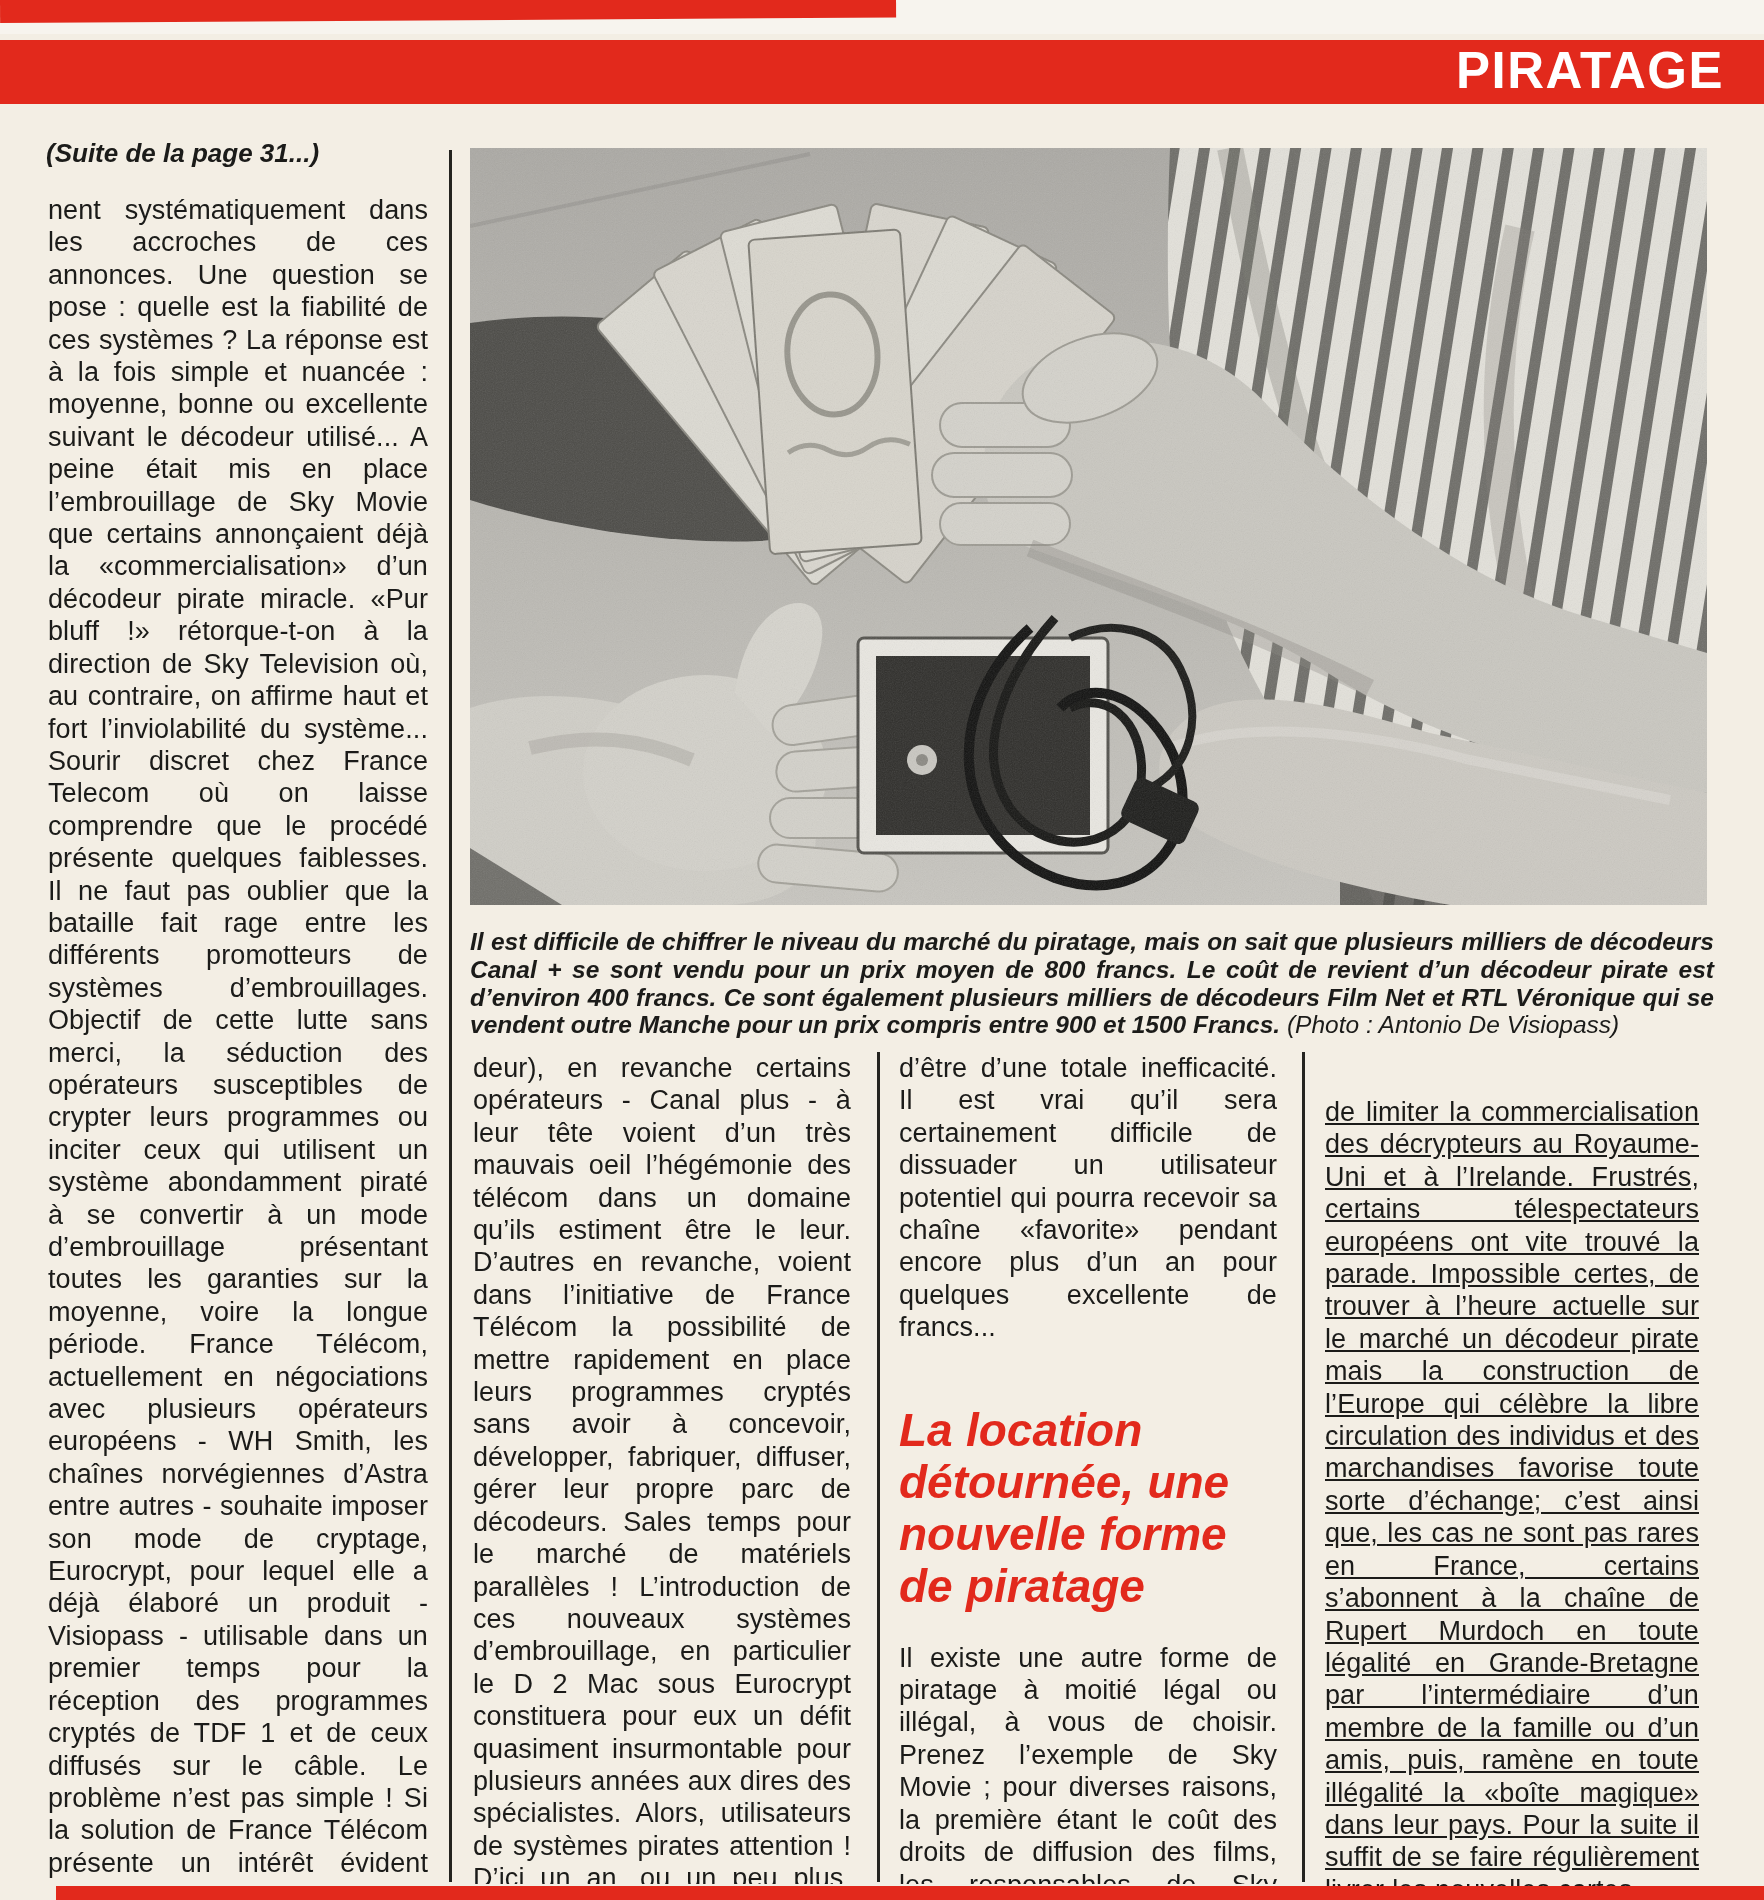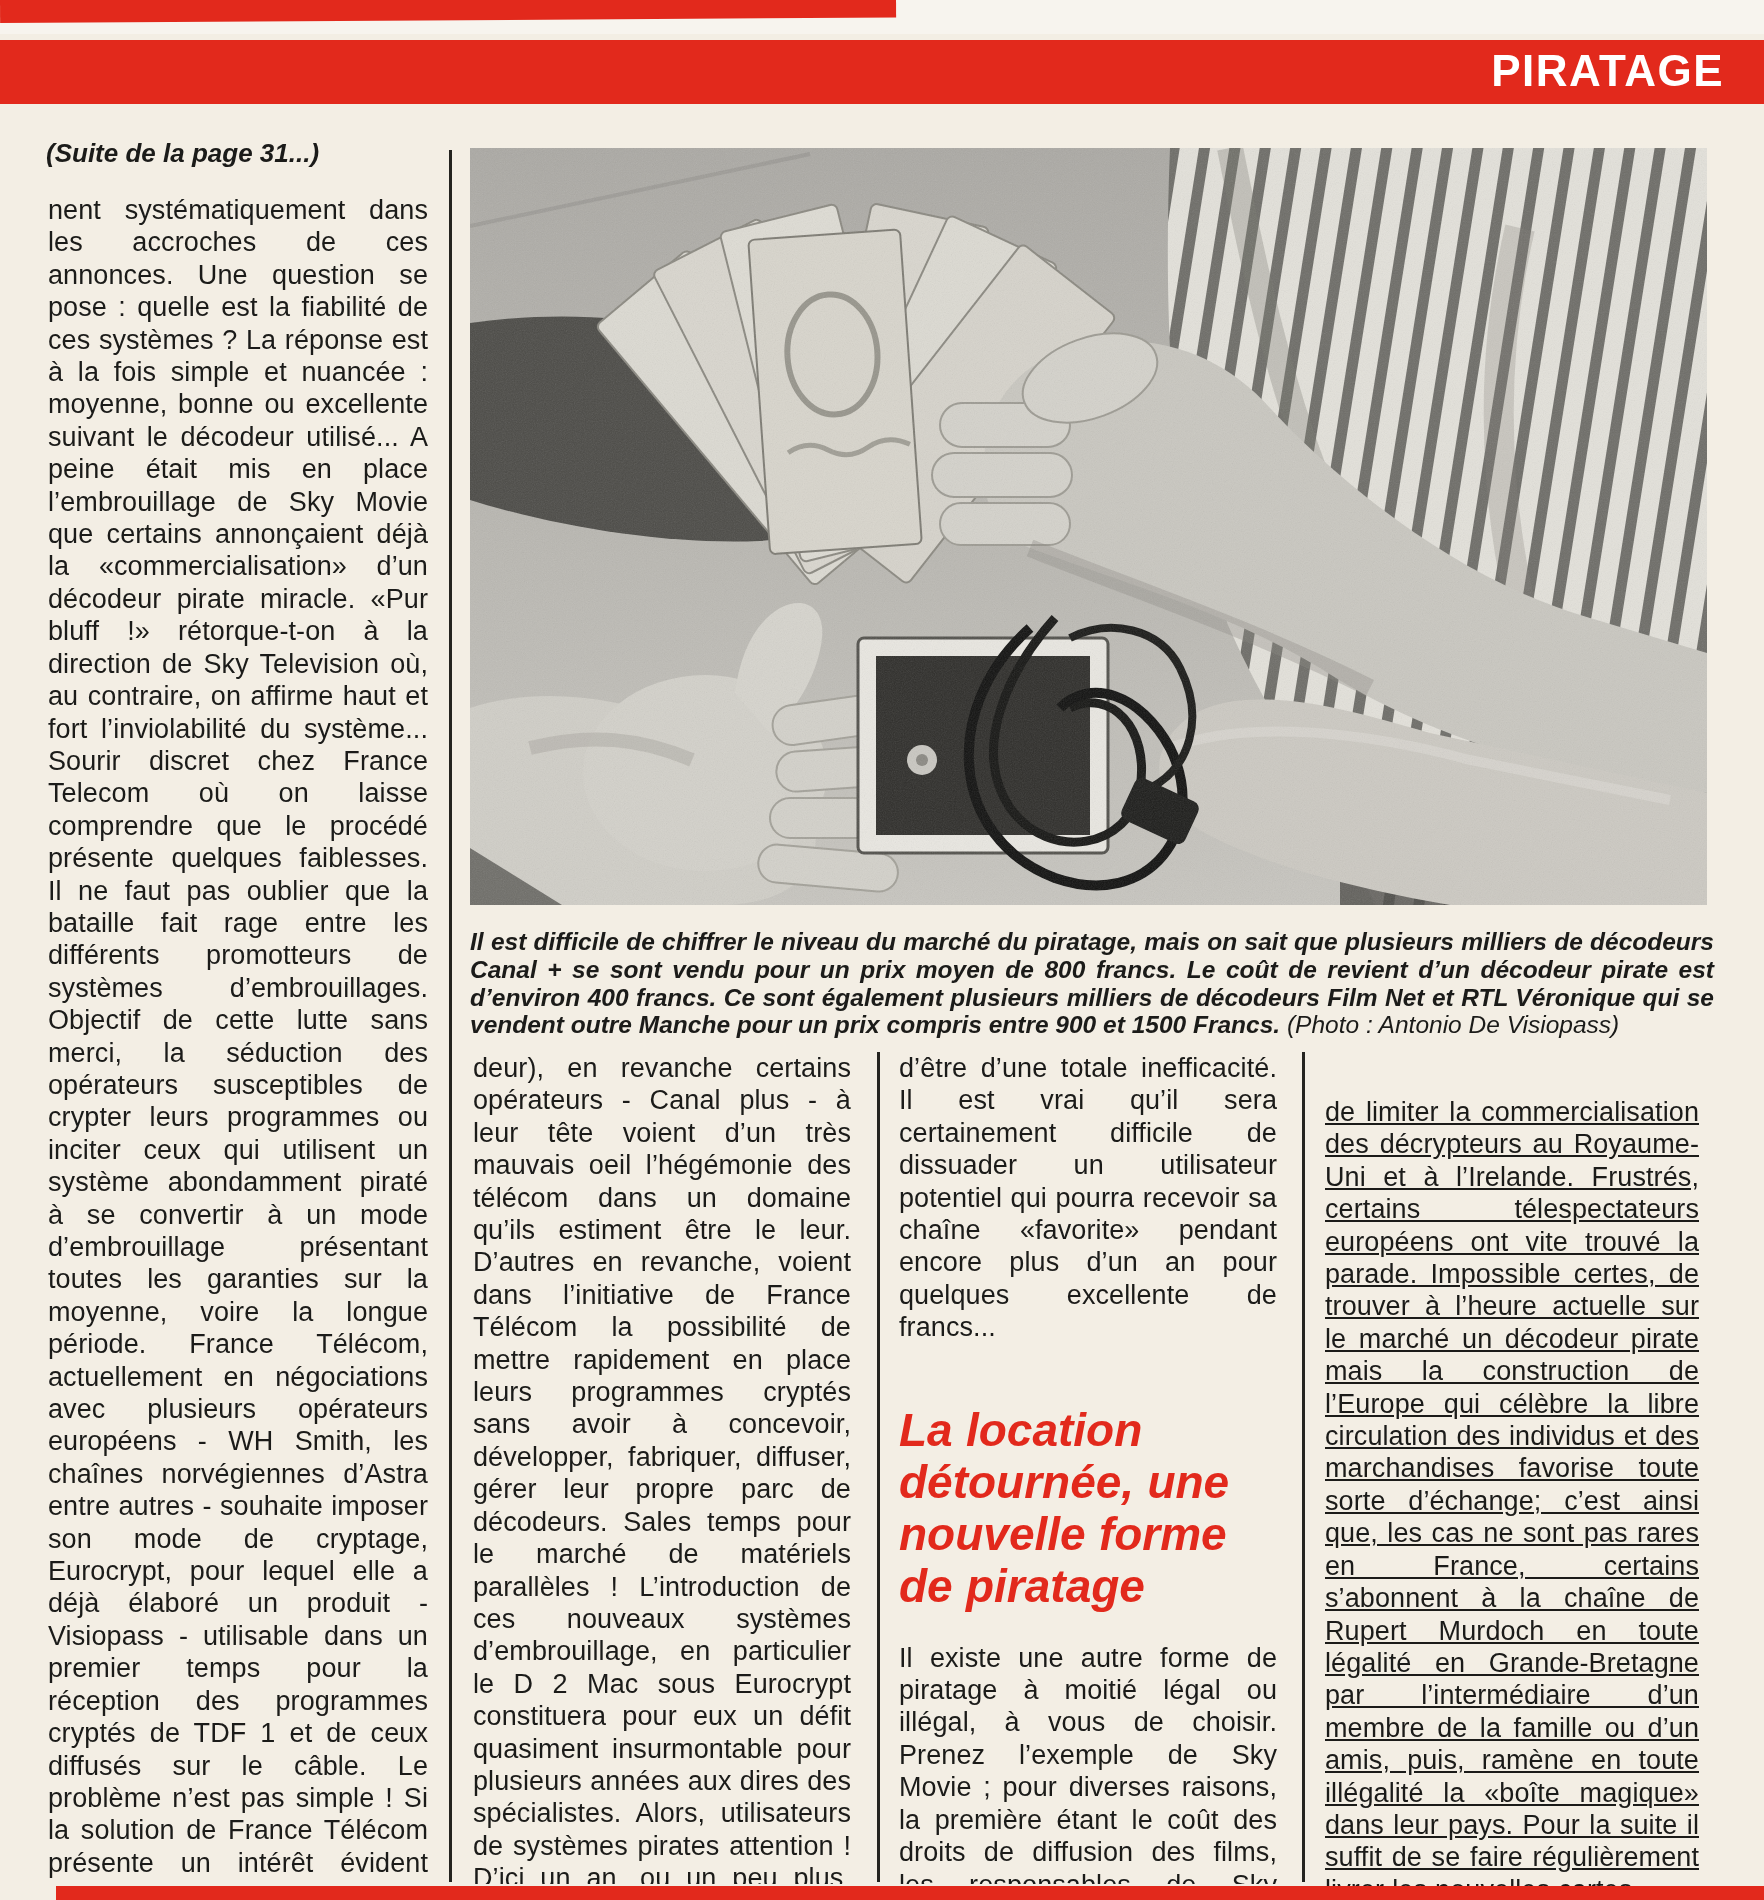--- a/index.html
+++ b/index.html
@@ -8,21 +8,21 @@
     background:#f3eee4; overflow:hidden;
     font-family:"Liberation Sans", sans-serif;
     color:#1b1b19;
   }
   .top-white { position:absolute; left:0; top:0; width:100%; height:34px; background:#f7f4ee; }
   .top-strip-red { position:absolute; left:0; top:0; width:896px; height:23px; background:#e2291c;
     transform:rotate(-0.35deg); transform-origin:left top; }
   .banner { position:absolute; left:0; top:40px; width:1764px; height:64px; background:#e2291c; }
   .banner-title {
     position:absolute; right:40px; top:50%; transform:translateY(-53%);
-    color:#ffffff; font-weight:bold; font-size:44px; letter-spacing:1.5px;
+    color:#ffffff; font-weight:bold; font-size:51px; letter-spacing:1.5px;
   }
   .suite { position:absolute; left:46px; top:138px; font-style:italic; font-weight:bold; font-size:26px; }
 
   .coltext {
     text-align:justify; font-size:27px; line-height:32.4px;
     letter-spacing:0.1px; word-spacing:0.5px;
     hyphens:auto; -webkit-hyphens:auto; overflow:hidden;
   }
   .coltext p { margin:0; }
   .col1 { position:absolute; left:48px; top:194px; width:380px; height:1690px; }

